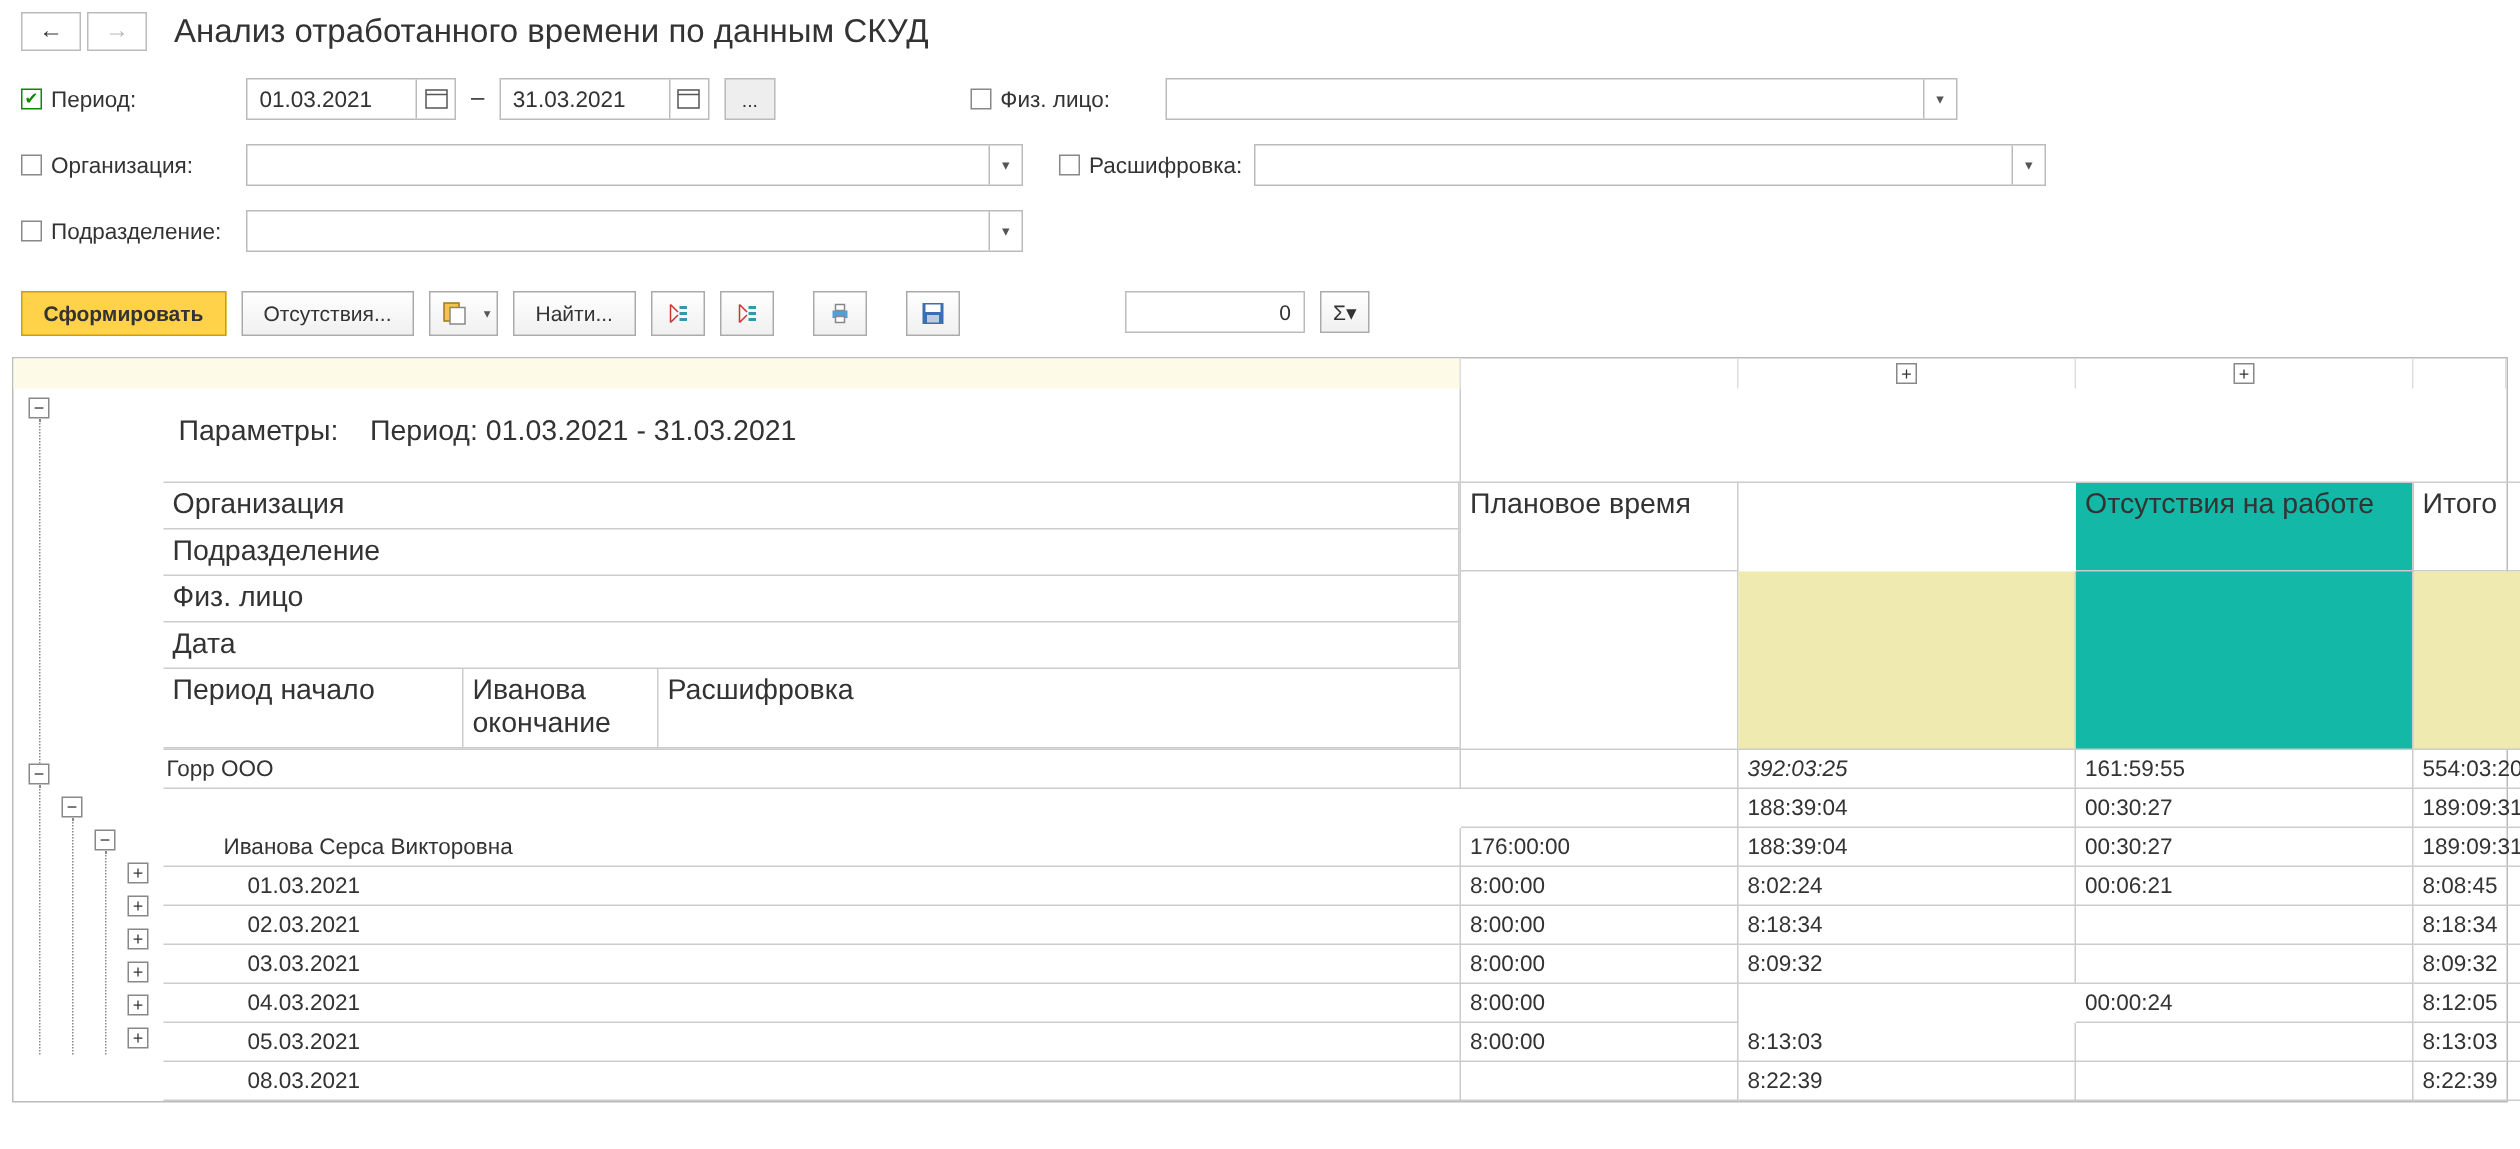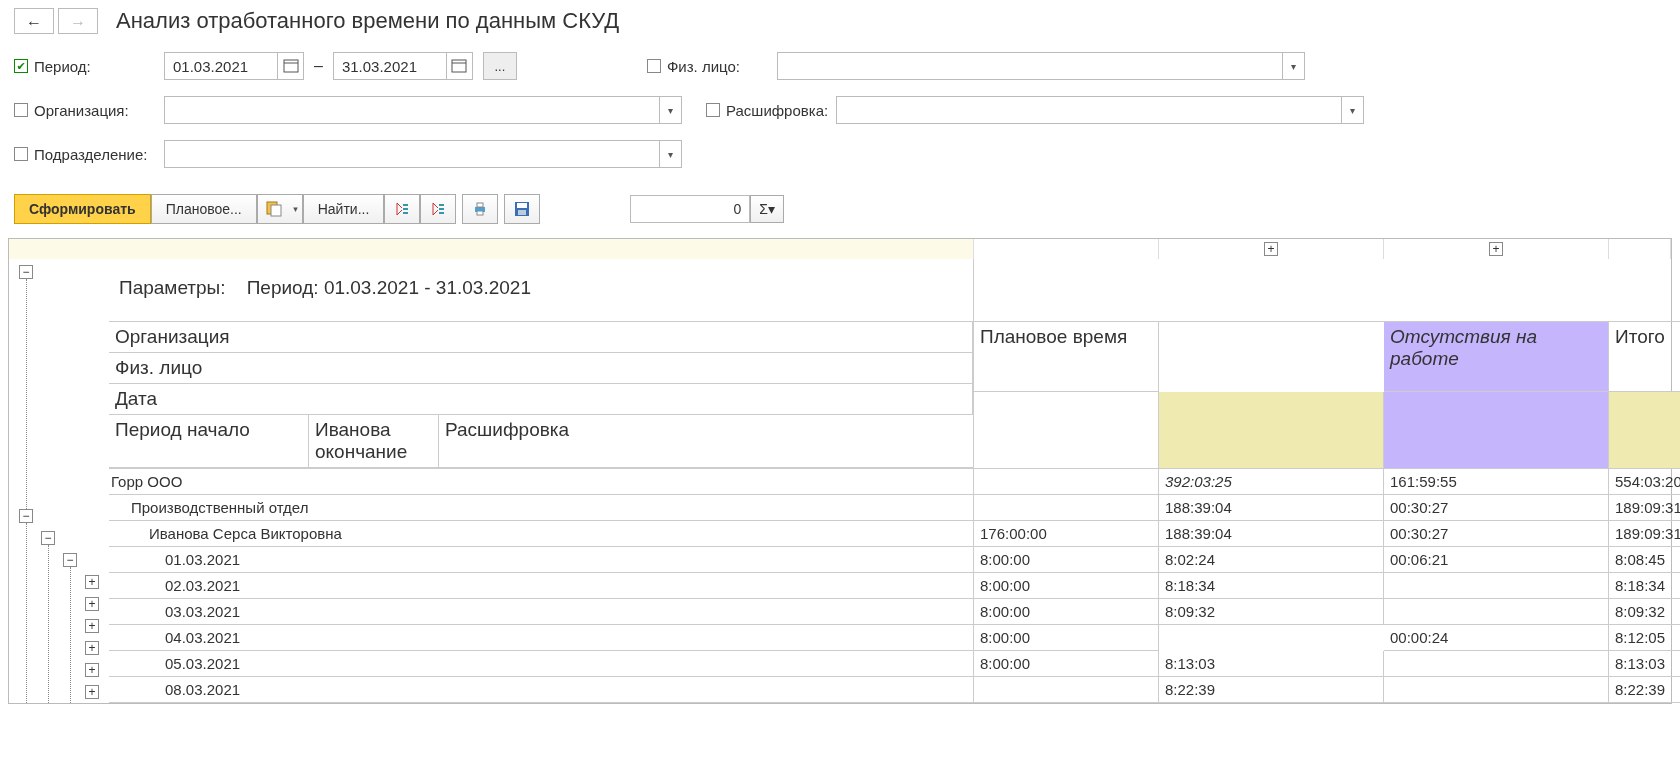--- a/index.html
+++ b/index.html
@@ -29,21 +29,21 @@
   .filter-label-2 { width:130px; font-size:15px; color:#333; display:flex; align-items:center; }
   .combo { height:28px; border:1px solid #bbb; display:flex; align-items:center; background:#fff; }
   .combo-input { flex:1; padding-left:6px; }
   .combo-drop { width:22px; height:26px; border-left:1px solid #bbb; display:flex; align-items:center; justify-content:center; font-size:10px; color:#555; }
   .combo-org { width:518px; }
   .combo-phys { width:528px; }
   .combo-sub { width:518px; }
   .combo-rassh { width:528px; }
 
   
-  .toolbar { display:flex; align-items:center; padding:4px 14px 8px 14px; gap:0; }
+  .toolbar { display:flex; align-items:flex-start; padding:4px 14px 8px 14px; gap:10px; }
   .tbtn { height:30px; border:1px solid #aaa; background:linear-gradient(#fff,#f0f0f0); display:flex; align-items:center; padding:0 14px; font-size:14px; }
   .tbtn.primary { background:#ffd24a; border-color:#d0a000; font-weight:bold; }
   .tbtn.icon-only { padding:0; width:36px; justify-content:center; }
   .tbtn.icon-drop { padding:0 4px 0 8px; width:46px; justify-content:space-between; }
   .tbtn .mini-drop { font-size:9px; color:#555; margin-left:4px; }
   .spacer { width:90px; }
   .num-input { width:120px; height:28px; border:1px solid #bbb; text-align:right; padding-right:8px; display:flex; align-items:center; justify-content:flex-end; font-size:14px; }
   .sigma-btn { height:28px; border:1px solid #aaa; background:linear-gradient(#fff,#f0f0f0); display:flex; align-items:center; padding:0 8px; font-size:14px; }
 
   .icon-svg { width:16px; height:16px; }
@@ -54,21 +54,21 @@
   .exp-left { width:965px; background:#fdfbe8; border-right:1px solid #ddd; }
   .exp-cell { flex:1; display:flex; justify-content:center; align-items:center; border-right:1px solid #ddd; }
   .exp-box { width:14px; height:14px; border:1px solid #888; display:flex; align-items:center; justify-content:center; font-size:12px; line-height:1; background:#fff; }
 
   .report-grid { display:grid; grid-template-columns: 100px 865px 185px 225px 225px 1fr; }
   .report-grid > div { border-right:1px solid #ccc; border-bottom:1px solid #ccc; padding:4px 6px; font-size:16px; }
   .report-grid .tree-col { border-right:none; border-bottom:none; position:relative; padding:0; }
   .hdr { font-size:19px !important; }
   .params-cell { grid-column: 2 / 3; padding:18px 10px 22px 10px !important; font-size:19px !important; }
   .yellowish { background:#eeeab0; }
-  .peach { background:#c4b5fd;font-style:italic; }
+  .peach { background:#14b8a6; }
   .lvl0 { padding-left:2px !important; font-size:15px !important; }
   .lvl1 { padding-left:22px !important; font-size:15px !important; }
   .lvl2 { padding-left:40px !important; font-size:15px !important; }
   .lvl3 { padding-left:56px !important; font-size:15px !important; }
   .num { font-size:15px !important; }
 
   
   .tree-area { width:100px; position:relative; }
   .tree-line { position:absolute; border-left:1px dotted #888; }
   .tb { width:14px; height:14px; border:1px solid #888; background:#fff; display:flex; align-items:center; justify-content:center; font-size:12px; line-height:1; position:absolute; }
@@ -170,21 +170,21 @@
         <div class="combo-drop">▾</div>
       </div>
     </div>
   </div>
 
   <div class="toolbar">
     <div class="tbtn primary">
         <span>Сформировать</span>
       </div>
     <div class="tbtn">
-        <span>Плановое...</span>
+        <span>Отсутствия...</span>
       </div>
     <div class="tbtn icon-drop">
       <svg class="icon-svg" viewBox="0 0 16 16">
           <rect x="1" y="1" width="10" height="12" fill="#f6c24a" stroke="#a07a1a"></rect>
           <rect x="5" y="4" width="10" height="11" fill="#fff" stroke="#888"></rect>
         </svg>
       <span class="mini-drop">▾</span>
     </div>
     <div class="tbtn">
         <span>Найти...</span>
@@ -273,20 +273,21 @@
 
       <div class="params-cell">
         <span>Параметры:</span>&nbsp;&nbsp;&nbsp;
         <span>Период: 01.03.2021 - 31.03.2021</span>
       </div>
       <div style="grid-column:3/7; border-bottom:1px solid #ccc; border-right:none;"></div>
 
       <div style="grid-column:2/3; grid-row:3 / span 5; padding:0;">
         <div class="group-inner">
           <div class="span3">Организация</div>
+          <div class="span3">Подразделение</div>
           <div class="span3">Физ. лицо</div>
           <div class="span3">Дата</div>
           <div class="last-row-1">Период начало</div>
           <div class="last-row-2">Иванова окончание</div>
           <div class="last-row-3" style="border-right:none;">Расшифровка</div>
         </div>
       </div>
       <div class="hdr" style="grid-column:3/4; grid-row:3;">Плановое время</div>
       <div class="hdr peach" style="grid-column:5/6; grid-row:3;">Отсутствия на работе</div>
       <div class="hdr" style="grid-column:6/7; grid-row:3;">Итого</div>
@@ -295,21 +296,20 @@
       <div class="yellowish" style="grid-column:4/5; grid-row:4 / span 4;"></div>
       <div class="peach" style="grid-column:5/6; grid-row:4 / span 4;"></div>
       <div class="yellowish" style="grid-column:6/7; grid-row:4 / span 4;"></div>
 
       <div class="lvl0" style="grid-column:2/3; grid-row:8;">Горр ООО</div>
       <div class="num" style="grid-column:3/4; grid-row:8;"></div>
       <div class="num" style="grid-column:4/5; grid-row:8;font-style:italic;">392:03:25</div>
       <div class="num" style="grid-column:5/6; grid-row:8;">161:59:55</div>
       <div class="num" style="grid-column:6/7; grid-row:8;">554:03:20</div>
 
-      <div class="lvl1" style="grid-column:2/3; grid-row:9;">Производственный отдел</div>
       <div class="num" style="grid-column:3/4; grid-row:9;"></div>
       <div class="num" style="grid-column:4/5; grid-row:9;">188:39:04</div>
       <div class="num" style="grid-column:5/6; grid-row:9;">00:30:27</div>
       <div class="num" style="grid-column:6/7; grid-row:9;">189:09:31</div>
 
       <div class="lvl2" style="grid-column:2/3; grid-row:10;">Иванова Серса Викторовна</div>
       <div class="num" style="grid-column:3/4; grid-row:10;">176:00:00</div>
       <div class="num" style="grid-column:4/5; grid-row:10;">188:39:04</div>
       <div class="num" style="grid-column:5/6; grid-row:10;">00:30:27</div>
       <div class="num" style="grid-column:6/7; grid-row:10;">189:09:31</div>

